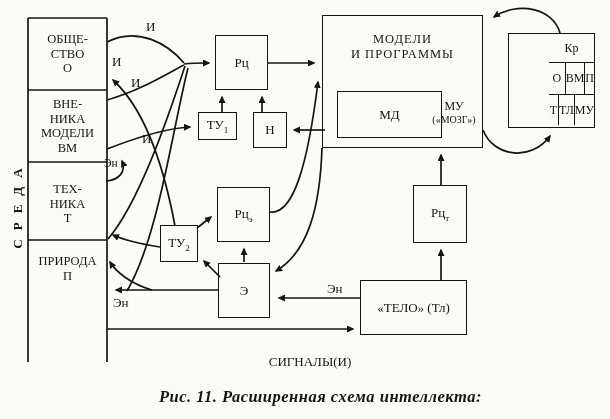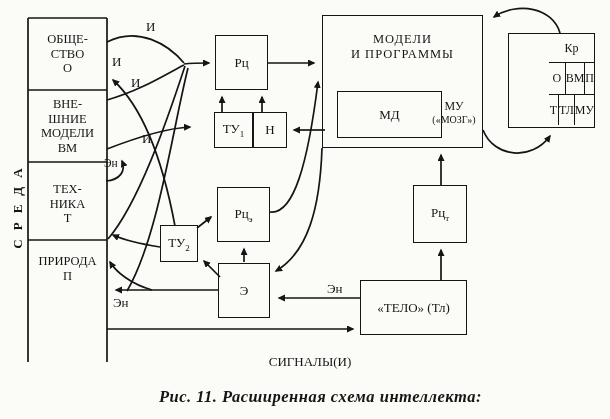--- a/index.html
+++ b/index.html
@@ -50,34 +50,34 @@
 <body>
 
 <div id="screen">
 
   <div id="sreda">СРЕДА</div>
 
   <div class="sector multiline" style="top:18px;height:72px;">ОБЩЕ-
 СТВО
 О</div>
   <div class="sector multiline" style="top:90px;height:72px;">ВНЕ-
-ШНИЕ
+НИКА
 МОДЕЛИ
 ВМ</div>
   <div class="sector multiline" style="top:162px;height:78px;padding-top:20px;align-items:flex-start;">ТЕХ-
 НИКА
 Т</div>
   <div class="sector multiline" style="top:240px;height:70px;padding-top:14px;align-items:flex-start;">ПРИРОДА
 П</div>
 
   <div class="box" style="left:215px;top:35px;width:53px;height:55px;">
     <span>Рц</span>
   </div>
 
-  <div class="box" style="left:214px;top:112px;width:39px;height:36px;text-align:right;">
+  <div class="box" style="left:198px;top:112px;width:39px;height:28px;text-align:right;">
     <span><span>ТУ</span><sub>1</sub></span>
   </div>
 
   <div class="box" style="left:253px;top:112px;width:34px;height:36px;">
     <span>Н</span>
   </div>
 
   <div class="box" style="left:322px;top:15px;width:161px;height:133px;display:block;">
     <div id="models-title" class="multiline">МОДЕЛИ
 И ПРОГРАММЫ</div>

